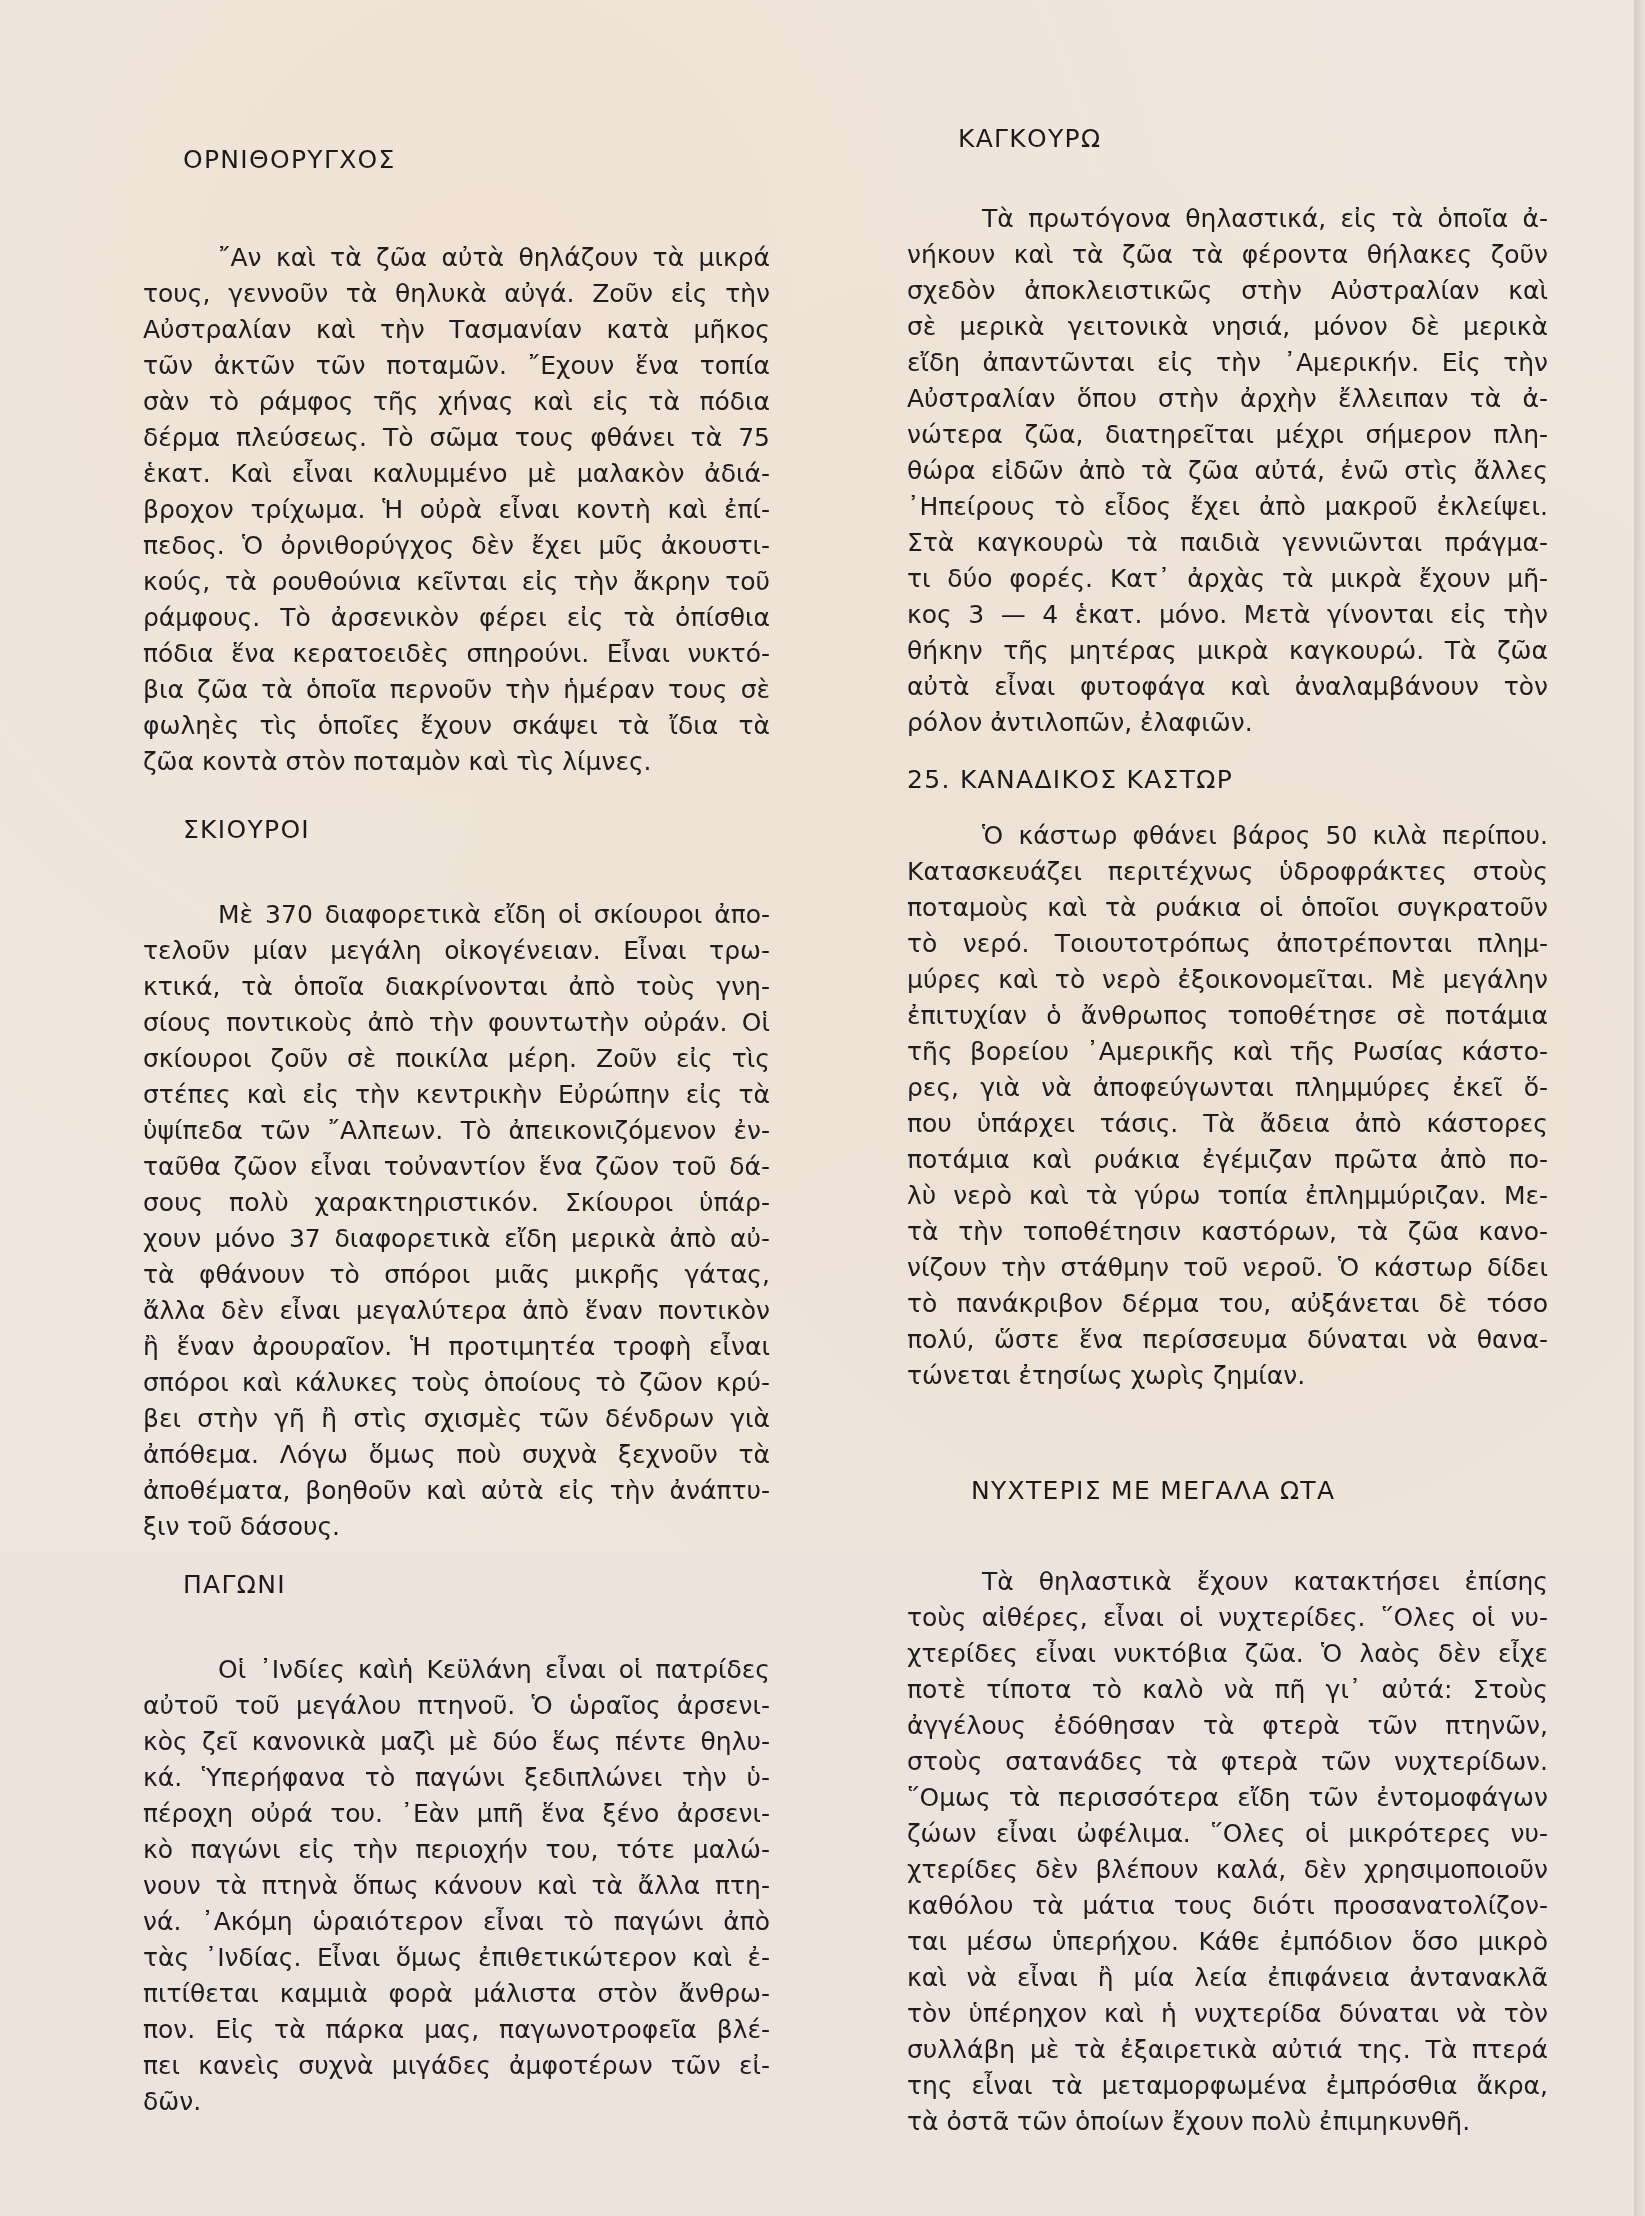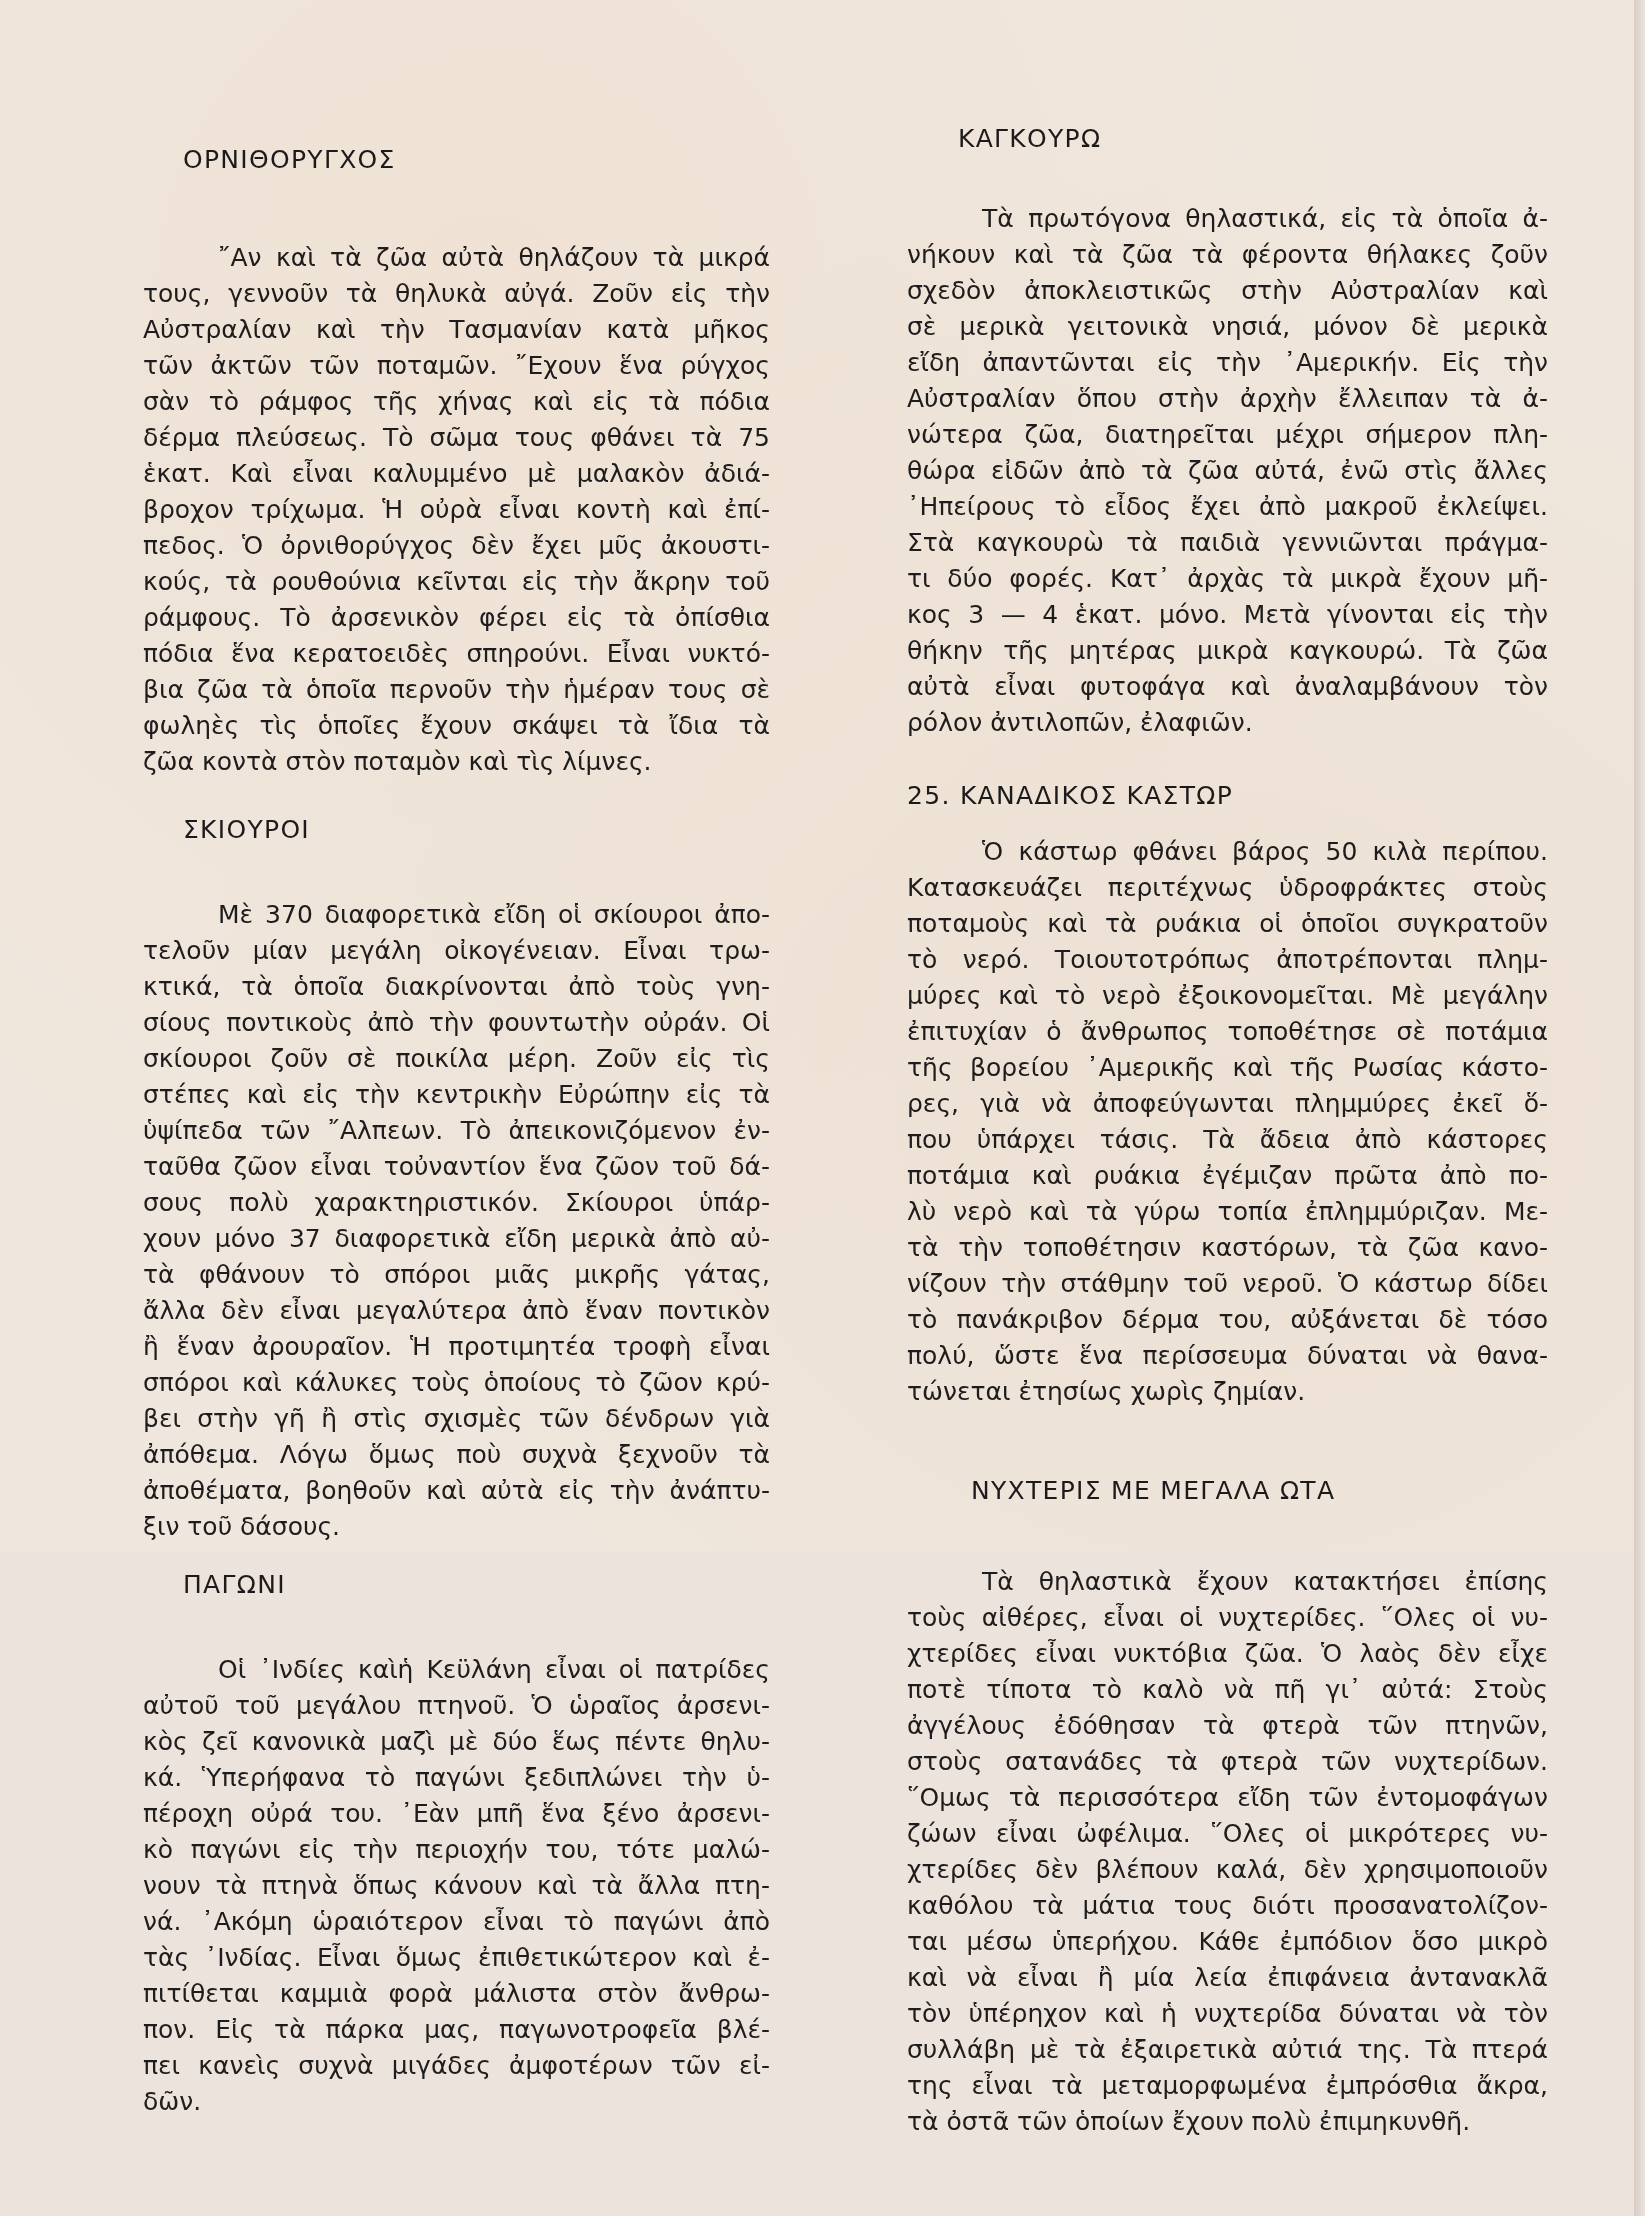--- a/index.html
+++ b/index.html
@@ -87,21 +87,21 @@
 <div class="page">
 
   <div class="column col-left">
 
     <section class="section" style="top:145px;">
       <h2 class="heading" style="padding-left:40px;">ΟΡΝΙΘΟΡΥΓΧΟΣ</h2>
       <div class="body-text" style="margin-top:66px;">
           <span class="line indent">῎Αν καὶ τὰ ζῶα αὐτὰ θηλάζουν τὰ μικρά</span>
           <span class="line">τους, γεννοῦν τὰ θηλυκὰ αὐγά. Ζοῦν εἰς τὴν</span>
           <span class="line">Αὐστραλίαν καὶ τὴν Τασμανίαν κατὰ μῆκος</span>
-          <span class="line">τῶν ἀκτῶν τῶν ποταμῶν. ῎Εχουν ἕνα ρύγχος</span>
+          <span class="line">τῶν ἀκτῶν τῶν ποταμῶν. ῎Εχουν ἕνα τοπία</span>
           <span class="line">σὰν τὸ ράμφος τῆς χήνας καὶ εἰς τὰ πόδια</span>
           <span class="line">δέρμα πλεύσεως. Τὸ σῶμα τους φθάνει τὰ 75</span>
           <span class="line">ἑκατ. Καὶ εἶναι καλυμμένο μὲ μαλακὸν ἀδιά-</span>
           <span class="line">βροχον τρίχωμα. Ἡ οὐρὰ εἶναι κοντὴ καὶ ἐπί-</span>
           <span class="line">πεδος. Ὁ ὀρνιθορύγχος δὲν ἔχει μῦς ἀκουστι-</span>
           <span class="line">κούς, τὰ ρουθούνια κεῖνται εἰς τὴν ἄκρην τοῦ</span>
           <span class="line">ράμφους. Τὸ ἀρσενικὸν φέρει εἰς τὰ ὀπίσθια</span>
           <span class="line">πόδια ἕνα κερατοειδὲς  σπηρούνι. Εἶναι νυκτό-</span>
           <span class="line">βια ζῶα τὰ ὁποῖα περνοῦν τὴν ἡμέραν τους σὲ</span>
           <span class="line">φωληὲς τὶς ὁποῖες ἔχουν σκάψει τὰ ἴδια τὰ</span>
@@ -170,21 +170,21 @@
           <span class="line">᾿Ηπείρους τὸ εἶδος ἔχει ἀπὸ μακροῦ ἐκλείψει.</span>
           <span class="line">Στὰ καγκουρὼ τὰ παιδιὰ γεννιῶνται πράγμα-</span>
           <span class="line">τι δύο φορές. Κατ᾿ ἀρχὰς τὰ μικρὰ ἔχουν μῆ-</span>
           <span class="line">κος 3 — 4 ἑκατ. μόνο. Μετὰ γίνονται εἰς τὴν</span>
           <span class="line">θήκην τῆς μητέρας μικρὰ καγκουρώ. Τὰ ζῶα</span>
           <span class="line">αὐτὰ εἶναι φυτοφάγα καὶ ἀναλαμβάνουν τὸν</span>
           <span class="line last">ρόλον ἀντιλοπῶν, ἐλαφιῶν.</span>
         </div>
     </section>
 
-    <section class="section" style="top:781px;">
+    <section class="section" style="top:765px;">
       <h2 class="heading">25. ΚΑΝΑΔΙΚΟΣ ΚΑΣΤΩΡ</h2>
       <div class="body-text" style="margin-top:24px;">
           <span class="line indent">Ὁ κάστωρ φθάνει βάρος 50 κιλὰ περίπου.</span>
           <span class="line">Κατασκευάζει περιτέχνως ὑδροφράκτες στοὺς</span>
           <span class="line">ποταμοὺς καὶ τὰ ρυάκια οἱ ὁποῖοι συγκρατοῦν</span>
           <span class="line">τὸ νερό. Τοιουτοτρόπως ἀποτρέπονται πλημ-</span>
           <span class="line">μύρες καὶ τὸ νερὸ ἐξοικονομεῖται. Μὲ μεγάλην</span>
           <span class="line">ἐπιτυχίαν ὁ ἄνθρωπος τοποθέτησε σὲ ποτάμια</span>
           <span class="line">τῆς βορείου ᾿Αμερικῆς καὶ τῆς Ρωσίας κάστο-</span>
           <span class="line">ρες, γιὰ νὰ ἀποφεύγωνται πλημμύρες ἐκεῖ ὅ-</span>

